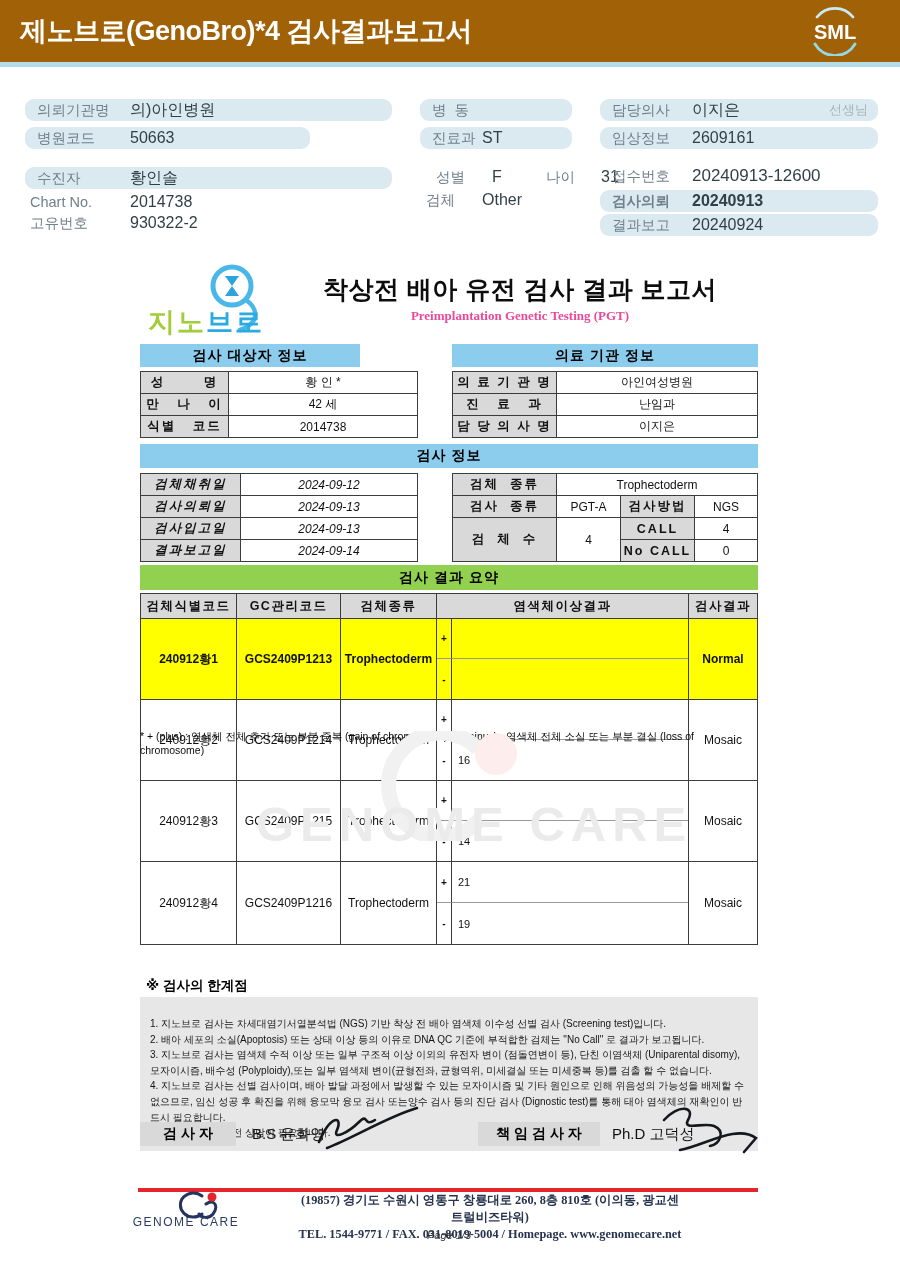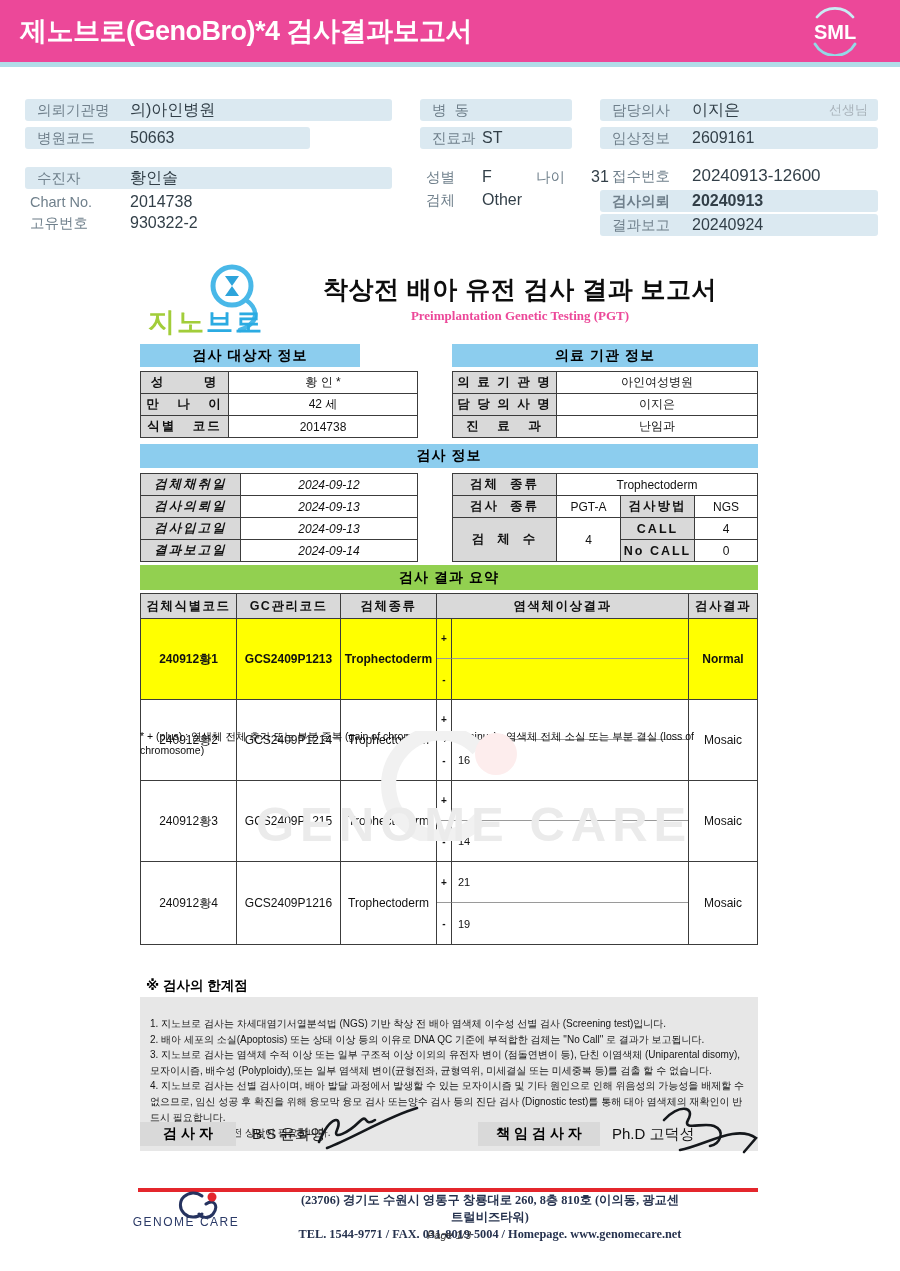--- a/index.html
+++ b/index.html
@@ -1,27 +1,27 @@
 <!DOCTYPE html>
 <html><head>
 <meta charset="utf-8">
 <style>
   html,body{margin:0;padding:0;background:#fff;}
   .page{position:relative;width:900px;height:1271px;background:#fff;overflow:hidden;
         font-family:"Liberation Sans","DejaVu Sans",sans-serif;}
 
   
-  .hdr{position:absolute;left:0;top:0;width:900px;height:62px;background:#ec4899;}
+  .hdr{position:absolute;left:0;top:0;width:900px;height:62px;background:#a16207;}
   .hdr-title{position:absolute;left:20px;top:0;height:62px;line-height:62px;
              font-size:27px;font-weight:bold;color:#ffffff;letter-spacing:-0.5px;}
   .hdr-strip{position:absolute;left:0;top:62px;width:900px;height:5px;background:#b2dde8;}
   .sml{position:absolute;right:34px;top:6px;}
 
   
-  .ibar{position:absolute;height:22px;background:#dbe9f1;border-radius:3px;text-align:center;}
+  .ibar{position:absolute;height:22px;background:#dbe9f1;border-radius:9px;text-align:center;}
   .irow{position:absolute;height:22px;}
   .ilab{position:absolute;left:12px;top:0;line-height:22px;font-size:14.5px;color:#70808c;white-space:pre;}
   .ival{position:absolute;top:0;line-height:22px;font-size:16px;color:#323f48;white-space:pre;}
   .isuf{position:absolute;right:10px;top:0;line-height:22px;font-size:13px;color:#a8b2ba;}
   .plain .ilab{left:0;}
 
   
   .brand{position:absolute;left:148px;top:262px;width:140px;height:74px;}
   .brand-text{position:absolute;left:0;top:42px;font-size:27px;font-weight:bold;letter-spacing:2px;white-space:pre;}
   .bt-green{color:#a2cd3a;} .bt-blue{color:#2babe2;}
@@ -114,21 +114,21 @@
   </div>
 
   <div class="ibar" style="left:420px;top:99px;width:152px;">
     <span class="ilab">병  동</span>
     <span class="ival" style="left:62px;"></span>
   </div>
   <div class="ibar" style="left:420px;top:127px;width:152px;">
     <span class="ilab">진료과</span>
     <span class="ival" style="left:62px;">ST</span>
   </div>
-  <div class="irow plain" style="left:426px;top:166px;width:200px;">
+  <div class="irow plain" style="left:436px;top:166px;width:200px;">
     <span class="ilab">성별</span>
     <span class="ival" style="left:56px;">F</span>
     <span class="ilab" style="left:110px;">나이</span>
     <span class="ival" style="left:165px;">31</span>
   </div>
   <div class="irow plain" style="left:426px;top:189px;width:200px;">
     <span class="ilab">검체</span>
     <span class="ival" style="left:56px;">Other</span>
   </div>
 
@@ -197,26 +197,26 @@
     <colgroup>
         <col style="width:104px">
         <col>
       </colgroup>
     <tbody>
         <tr>
           <td class="lbl">의 료 기 관 명</td>
         <td>아인여성병원</td>
         </tr>
     <tr>
+          <td class="lbl">진   료   과</td>
+        <td>난임과</td>
+        </tr>
+    <tr>
           <td class="lbl">담 당 의 사 명</td>
         <td>이지은</td>
-        </tr>
-    <tr>
-          <td class="lbl">진   료   과</td>
-        <td>난임과</td>
         </tr>
   </tbody>
     </table>
 
   <div class="sec-hdr blue" style="left:140px;top:444px;width:618px;height:24px;">검사 정보</div>
 
   <table class="tbl" style="left:140px;top:473px;width:278px;font-style:italic;">
     <colgroup>
         <col style="width:100px">
         <col>
@@ -381,18 +381,18 @@
   </svg>
 
   <div class="redline"></div>
   <svg class="gc-mark" width="60" height="28" viewBox="0 0 60 28">
     <path d="M40 5 A 13 12 0 1 0 40 23" stroke="#26335f" stroke-width="3" fill="none" stroke-linecap="round"></path>
     <path d="M44 13 C 52 7, 57 15, 51 23 C 47 28, 39 27, 37 23" stroke="#26335f" stroke-width="3" fill="none" stroke-linecap="round"></path>
     <circle cx="50" cy="6" r="4.5" fill="#e4262c"></circle>
   </svg>
   <div class="gc-name">GENOME CARE</div>
   <div class="addr">
-    <div>(23706) 경기도 수원시 영통구 창룡대로 260, 8층 810호 (이의동, 광교센트럴비즈타워)</div>
+    <div>(19857) 경기도 수원시 영통구 창룡대로 260, 8층 810호 (이의동, 광교센트럴비즈타워)</div>
     <div>TEL. 1544-9771 / FAX. 031-8019-5004 / Homepage. www.genomecare.net</div>
   </div>
   <div class="pageno">Page 1/3</div>
 
 </div>
 
 </body></html>

